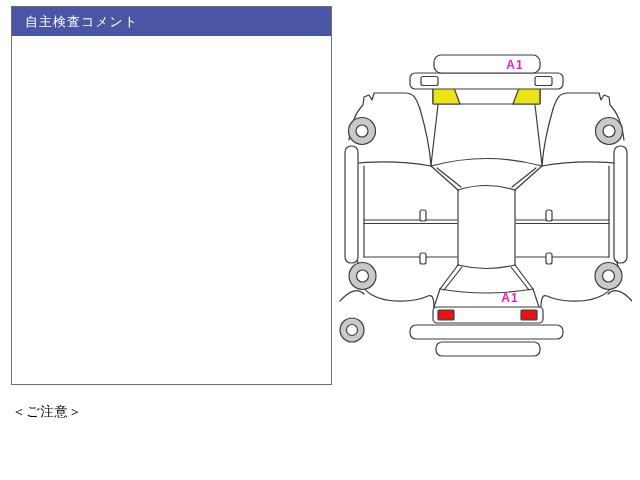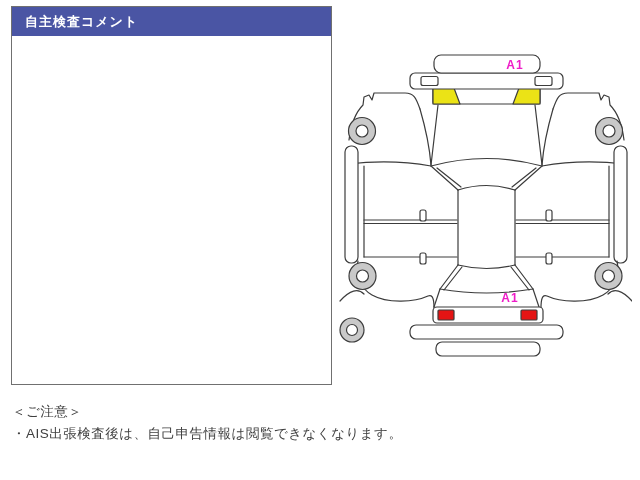--- a/index.html
+++ b/index.html
@@ -7,35 +7,35 @@
     width:640px;height:480px;position:relative;background:#ffffff;
     font-family:"Liberation Sans","DejaVu Sans",sans-serif;overflow:hidden;
   }
   
   .panel{
     position:absolute;left:11px;top:6px;width:321px;height:379px;
     border:1px solid #707070;background:#ffffff;box-sizing:border-box;
   }
   .panel-header{
     height:29px;line-height:29px;background:#4a55a4;color:#ffffff;
-    font-size:13px;font-weight:bold;padding-left:13px;letter-spacing:1px;
+    font-size:13px;font-weight:normal;padding-left:13px;letter-spacing:1px;
   }
   .panel-body{height:calc(100% - 29px);background:#ffffff;}
   
   .diagram{position:absolute;left:338px;top:42px;width:294px;height:332px;}
   svg .ln{stroke:#3c3c3c;stroke-width:1.2;fill:none;stroke-linejoin:round;stroke-linecap:round;}
   svg .fw{stroke:#3c3c3c;stroke-width:1.2;fill:#ffffff;stroke-linejoin:round;}
   svg .hl{stroke:#3c3c3c;stroke-width:1.2;stroke-linejoin:round;}
   svg text{
     font-family:"Liberation Sans","DejaVu Sans",sans-serif;
     font-size:12px;font-weight:bold;letter-spacing:1px;
   }
   
   .notice{
-    position:absolute;left:12px;top:401px;font-size:13.5px;color:#404040;
+    position:absolute;left:12px;top:401px;font-size:13.5px;color:#000000;
     line-height:22px;letter-spacing:0.5px;white-space:nowrap;
   }
 </style>
 </head>
 <body>
 
 <div class="panel">
   <div class="panel-header">自主検査コメント</div>
   <div class="panel-body"></div>
 </div>
@@ -144,14 +144,13 @@
     <circle cx="352" cy="330" r="12" class="hl" fill="#c9c9c9"></circle>
     <circle cx="352" cy="330" r="5.5" class="fw"></circle>
   </g>
 
   <text x="515" y="69" text-anchor="middle" fill="#ee1cc8">A1</text>
   <text x="510" y="302" text-anchor="middle" fill="#ee1cc8">A1</text>
 </svg>
 
 <div class="notice">
   <div>＜ご注意＞</div>
-  <div>・AIS出張検査後は、自己申告情報は閲覧できなくなります。</div>
 </div>
 
 </body></html>

